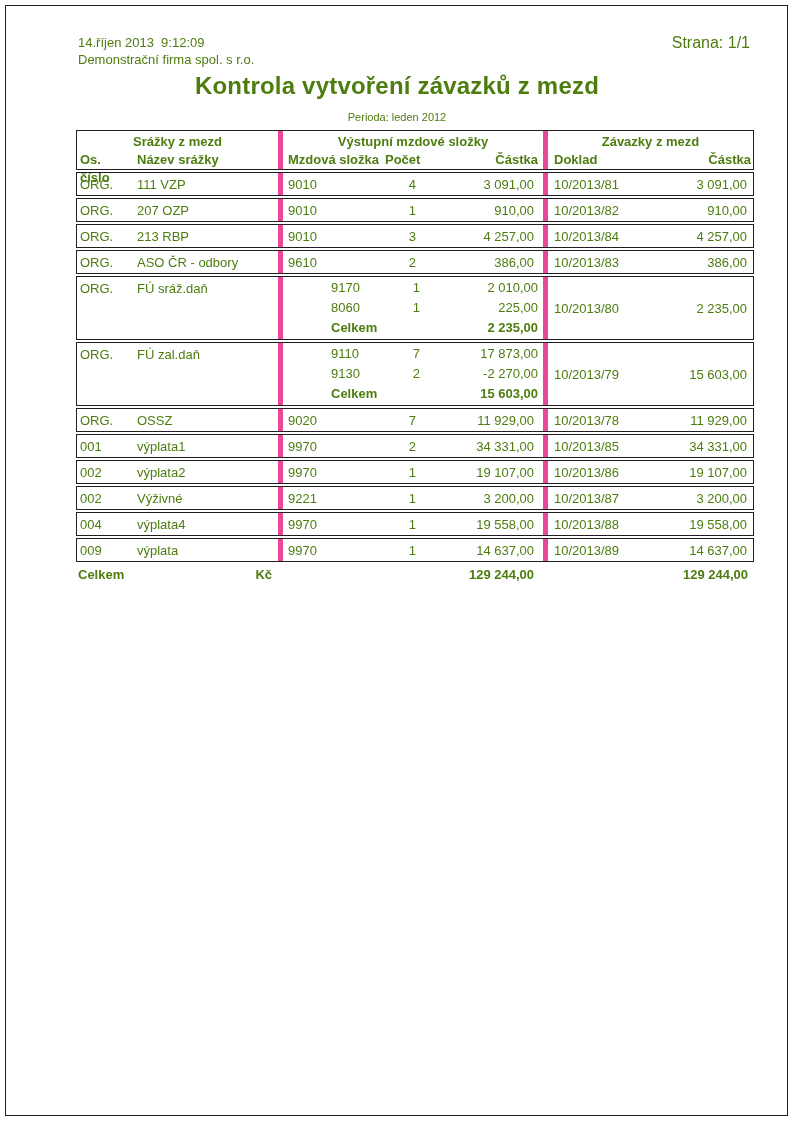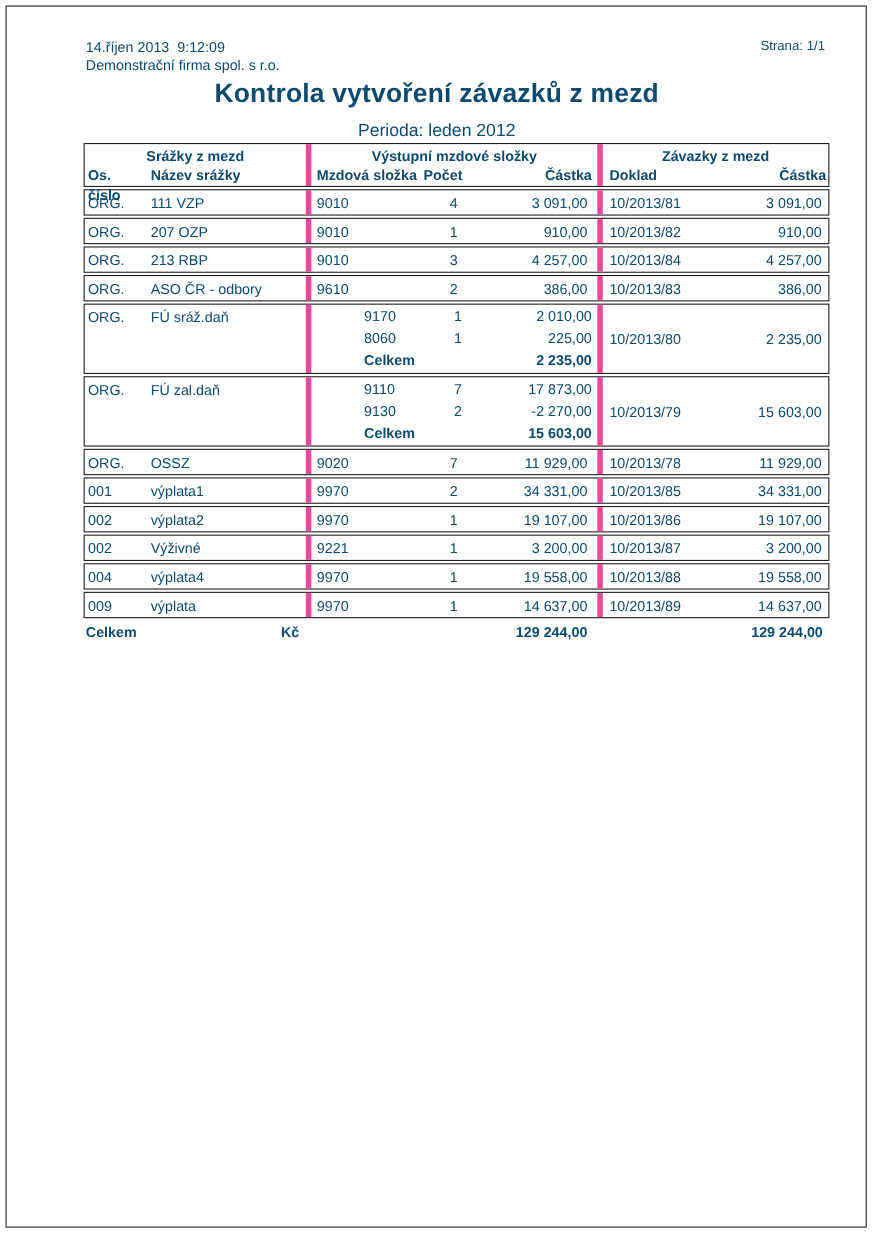--- a/index.html
+++ b/index.html
@@ -1,31 +1,31 @@
 <!DOCTYPE html>
 <html><head>
 <meta charset="utf-8">
 <style>
   html,body { margin:0; padding:0; background:#ffffff; }
   .sheet {
     position:relative; width:794px; height:1122px; background:#fff;
-    font-family:"Liberation Sans", sans-serif; color:#0c4a6e; overflow:hidden;
+    font-family:"Liberation Sans", sans-serif; color:#4d7c0f; overflow:hidden;
   }
   .frame {
     position:absolute; left:5px; top:5px; width:781px; height:1109px;
     border:1px solid #1f1f1f; pointer-events:none;
   }
   .topbar { position:absolute; left:78px; top:34px; width:672px; font-size:13px; }
   .topbar .line { white-space:pre; line-height:17px; }
-  .page-num { position:absolute; right:0; top:0; font-size:12px; }
+  .page-num { position:absolute; right:0; top:0; font-size:16px; }
   .title {
     position:absolute; top:72px; left:0; width:794px; text-align:center;
     font-size:24px; font-weight:bold; letter-spacing:0.2px;
   }
-  .period { position:absolute; top:111px; left:0; width:794px; text-align:center; font-size:16px; }
+  .period { position:absolute; top:111px; left:0; width:794px; text-align:center; font-size:11px; }
 
   .tbl { position:absolute; left:76px; top:130px; width:678px; font-size:13px; }
   .box { border:1px solid #1f1f1f; margin-bottom:2px; box-sizing:border-box; background:#fff; }
   .bl { border-left:5px solid #ec4899; }
 
   
   .hdr { display:grid; grid-template-columns:201px 265px 210px; height:40px; font-weight:bold; }
   .hgroup { box-sizing:border-box; }
   .gtitle { text-align:center; height:19px; line-height:20px; padding-top:1px; }
   .hcols1 { display:grid; grid-template-columns:57px 144px; height:18px; line-height:18px; }

